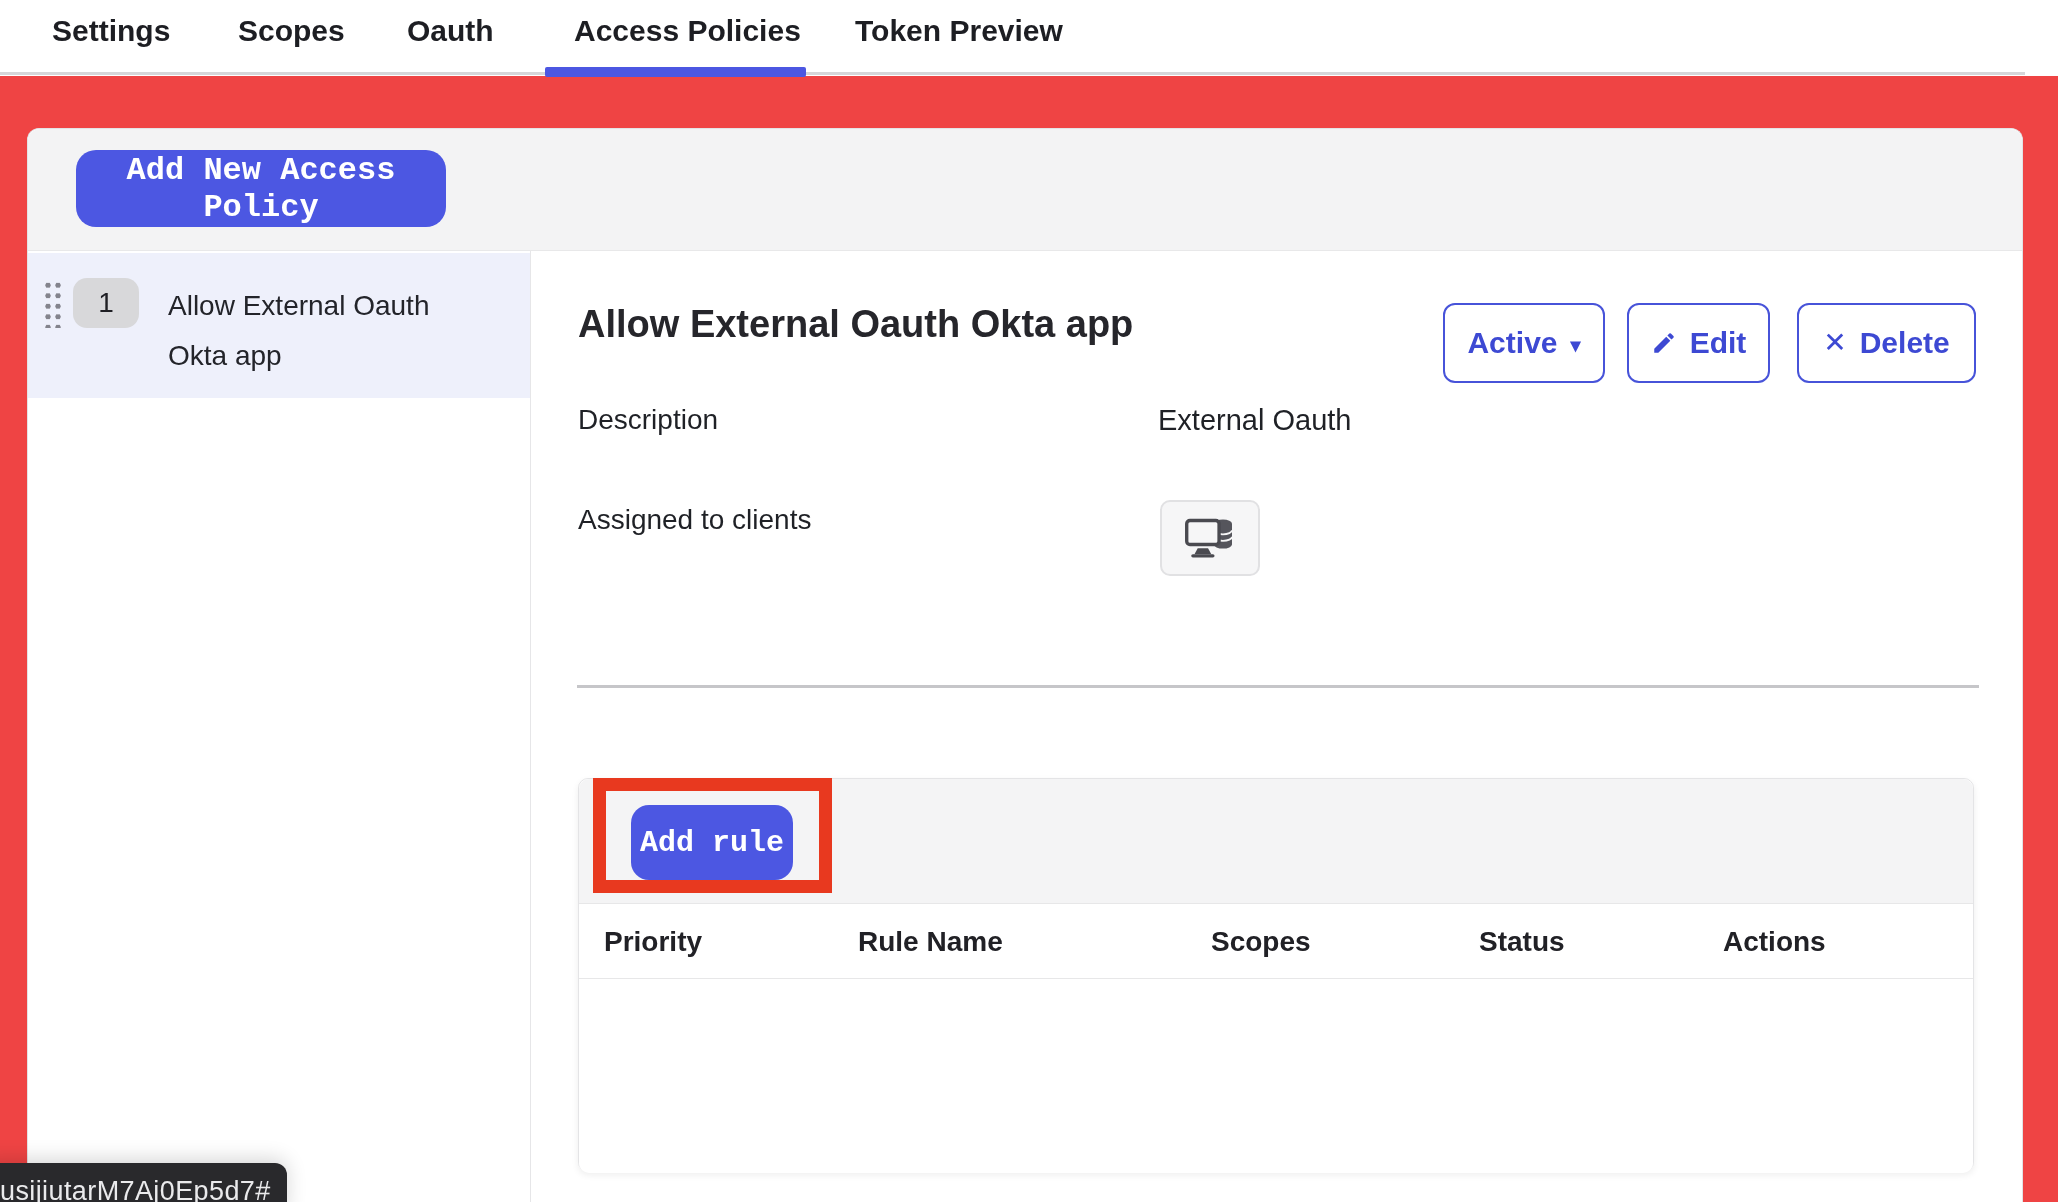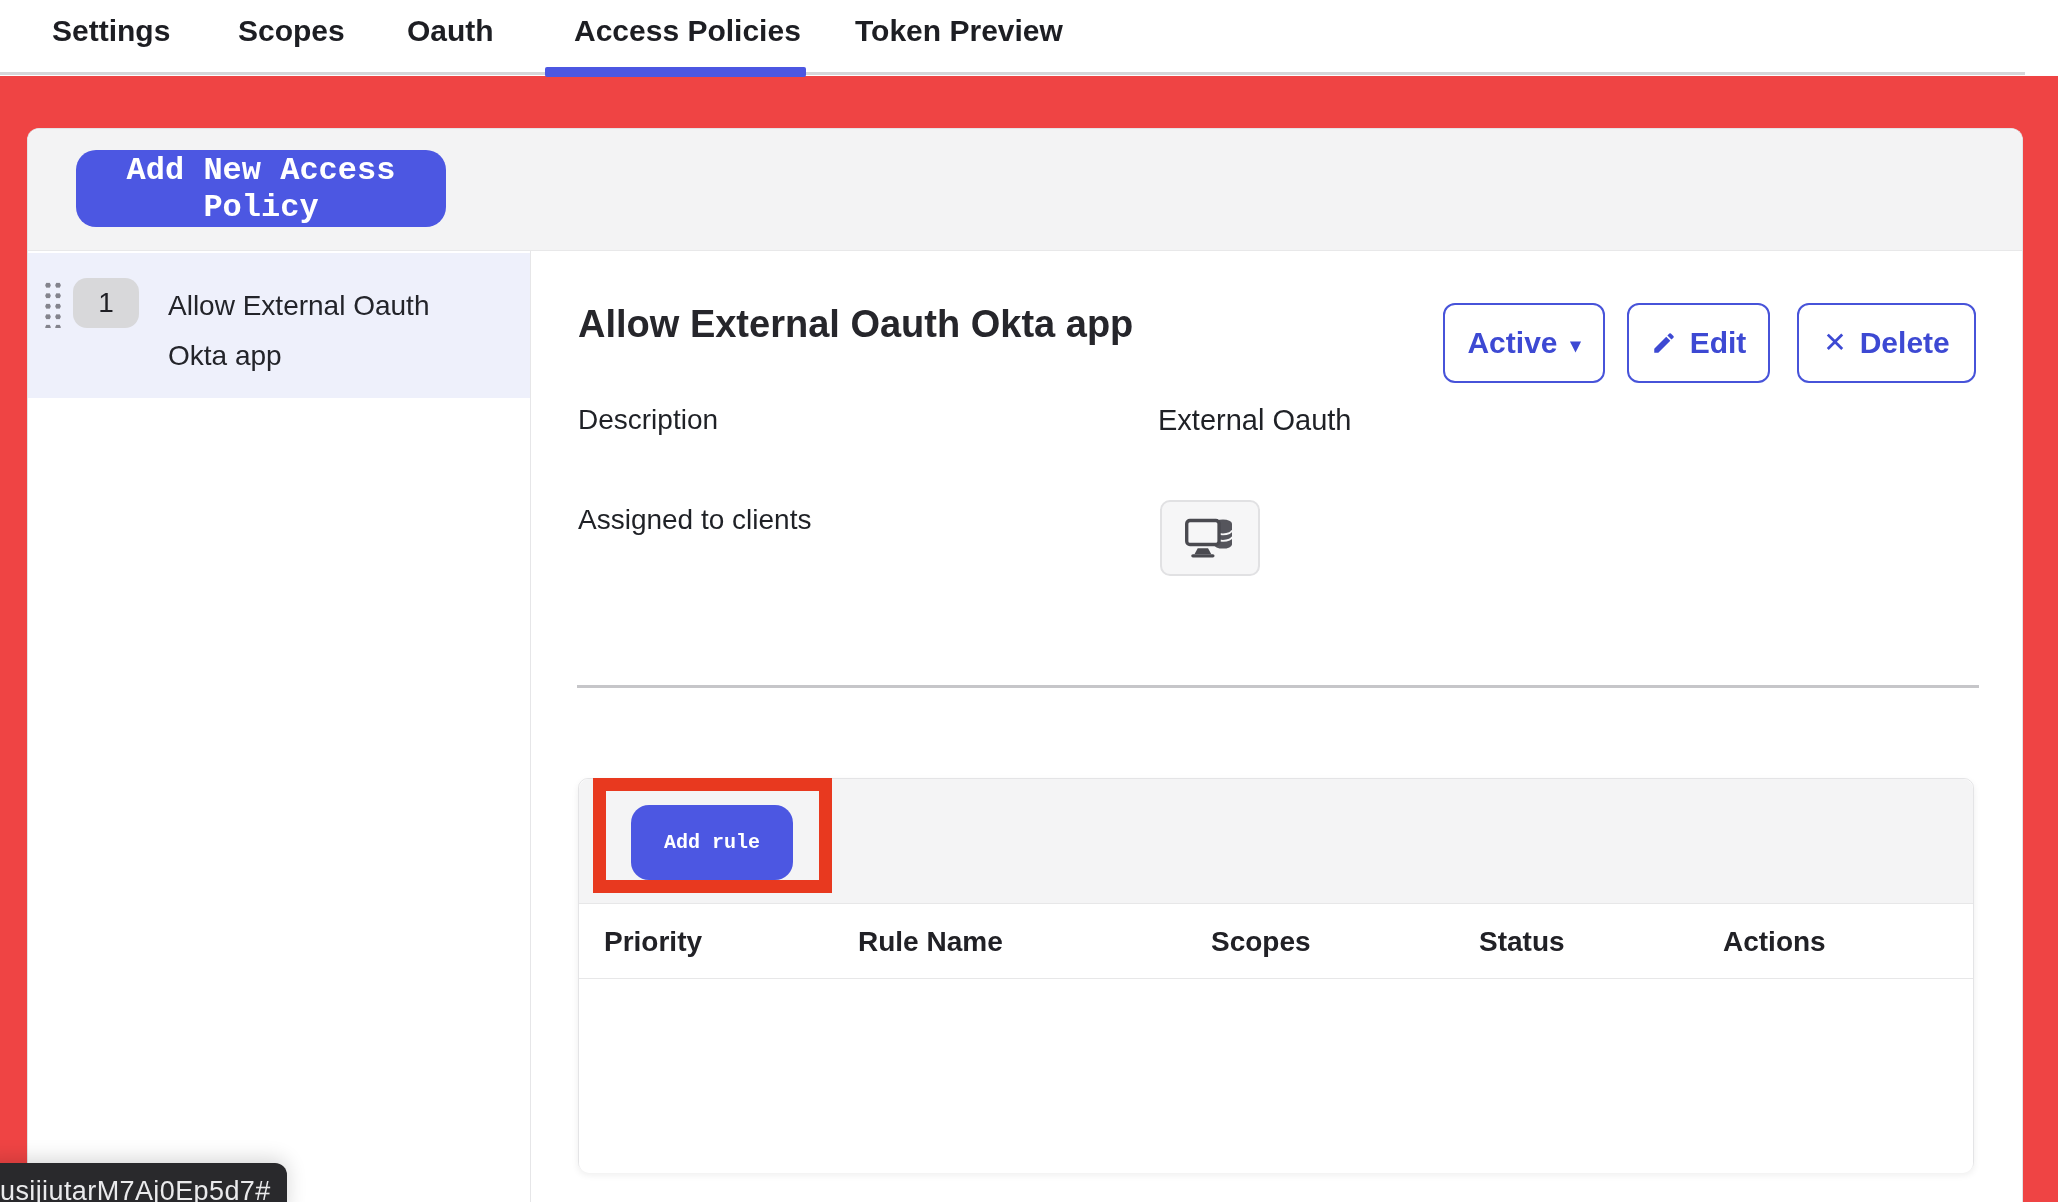--- a/index.html
+++ b/index.html
@@ -91,21 +91,21 @@
     position:absolute; left:578px; top:778px; width:1396px; height:394px;
     background:#ffffff; border:1px solid #e4e4e6; border-radius:10px;
     box-shadow:0 3px 7px rgba(0,0,0,0.07);
   }
   .rules-head {
     position:absolute; left:0; top:0; width:100%; height:125px;
     background:#f4f4f5; border-bottom:1px solid #e7e7e8; border-radius:10px 10px 0 0;
   }
   .add-rule {
     position:absolute; left:52px; top:26px; width:162px; height:75px;
-    border-radius:18px; font-size:20px;
+    border-radius:18px; font-size:30px;
   }
   .red-box {
     position:absolute; left:593px; top:778px; width:239px; height:115px;
     border:13px solid #e8391f; background:transparent; z-index:5; pointer-events:none;
   }
   .rules-header-row { position:absolute; left:0; top:125px; width:100%; height:75px; border-bottom:1px solid #e7e7e8; }
   .col-h { position:absolute; top:22px; font-size:28px; font-weight:600; color:#212126; white-space:nowrap; }
   .col-0 { left:25px; } .col-1 { left:279px; } .col-2 { left:632px; } .col-3 { left:900px; } .col-4 { left:1144px; }
   .rules-body { position:absolute; left:0; top:200px; width:100%; height:194px; background:#ffffff; border-radius:0 0 10px 10px; }
 

